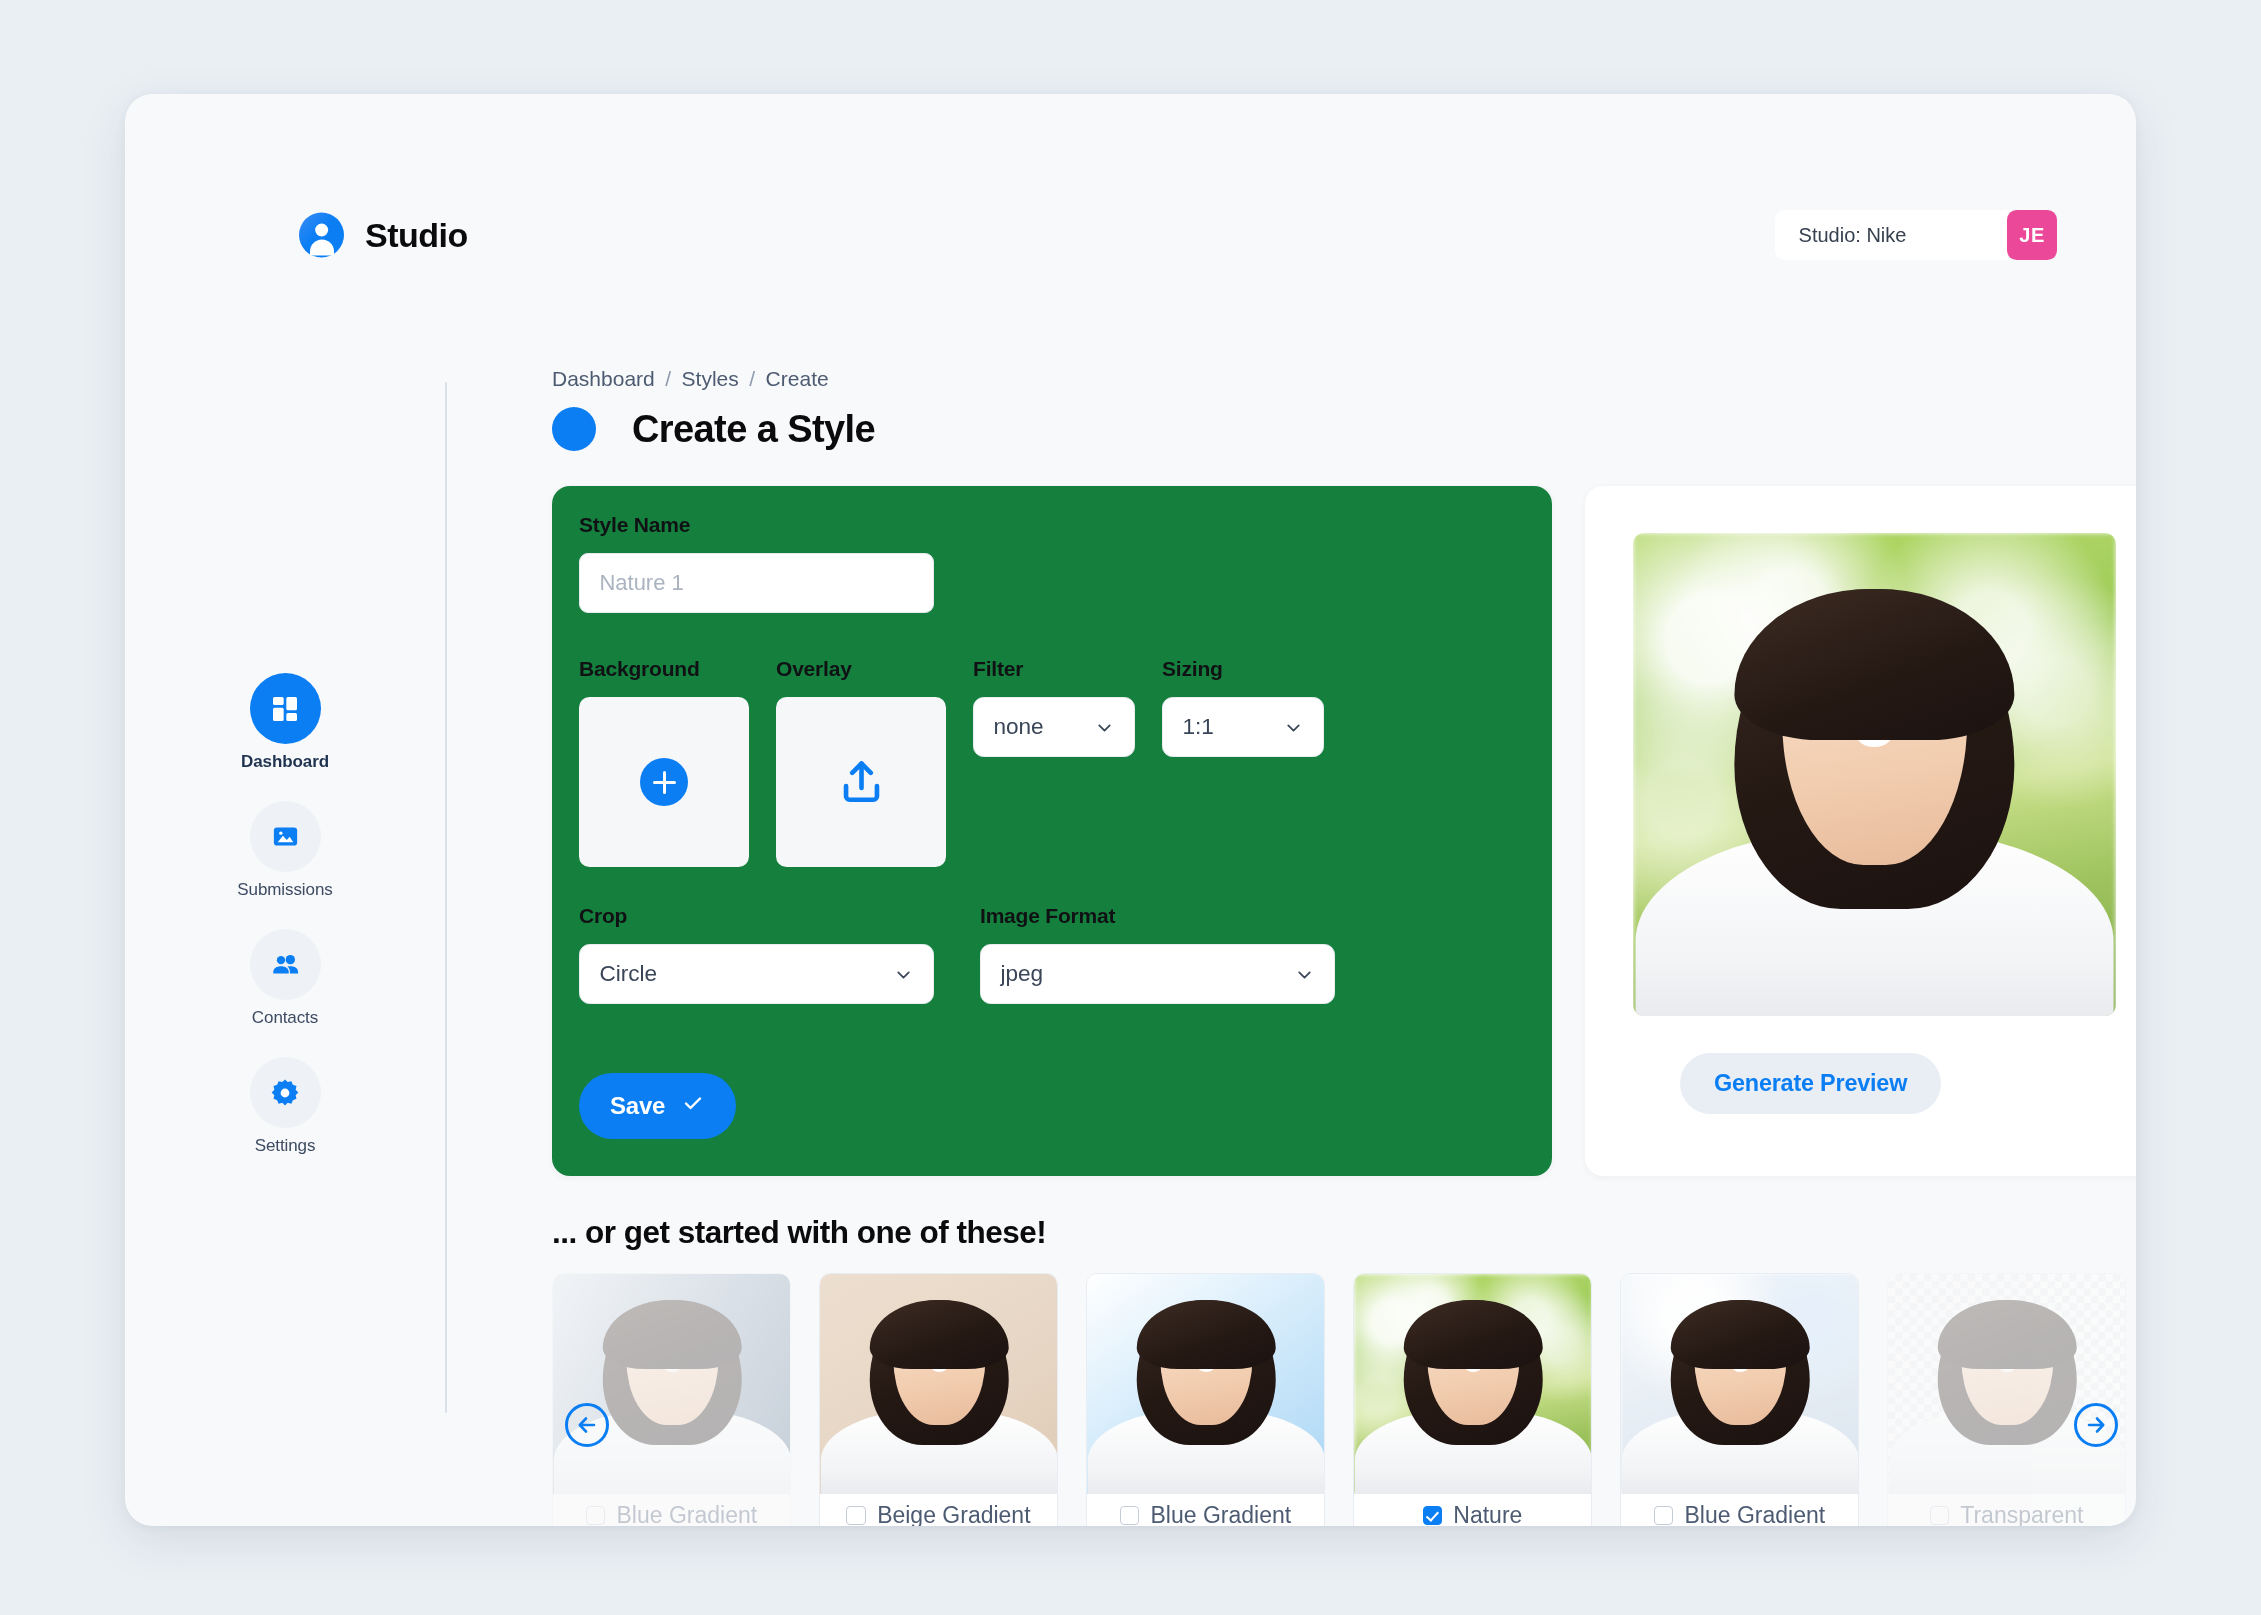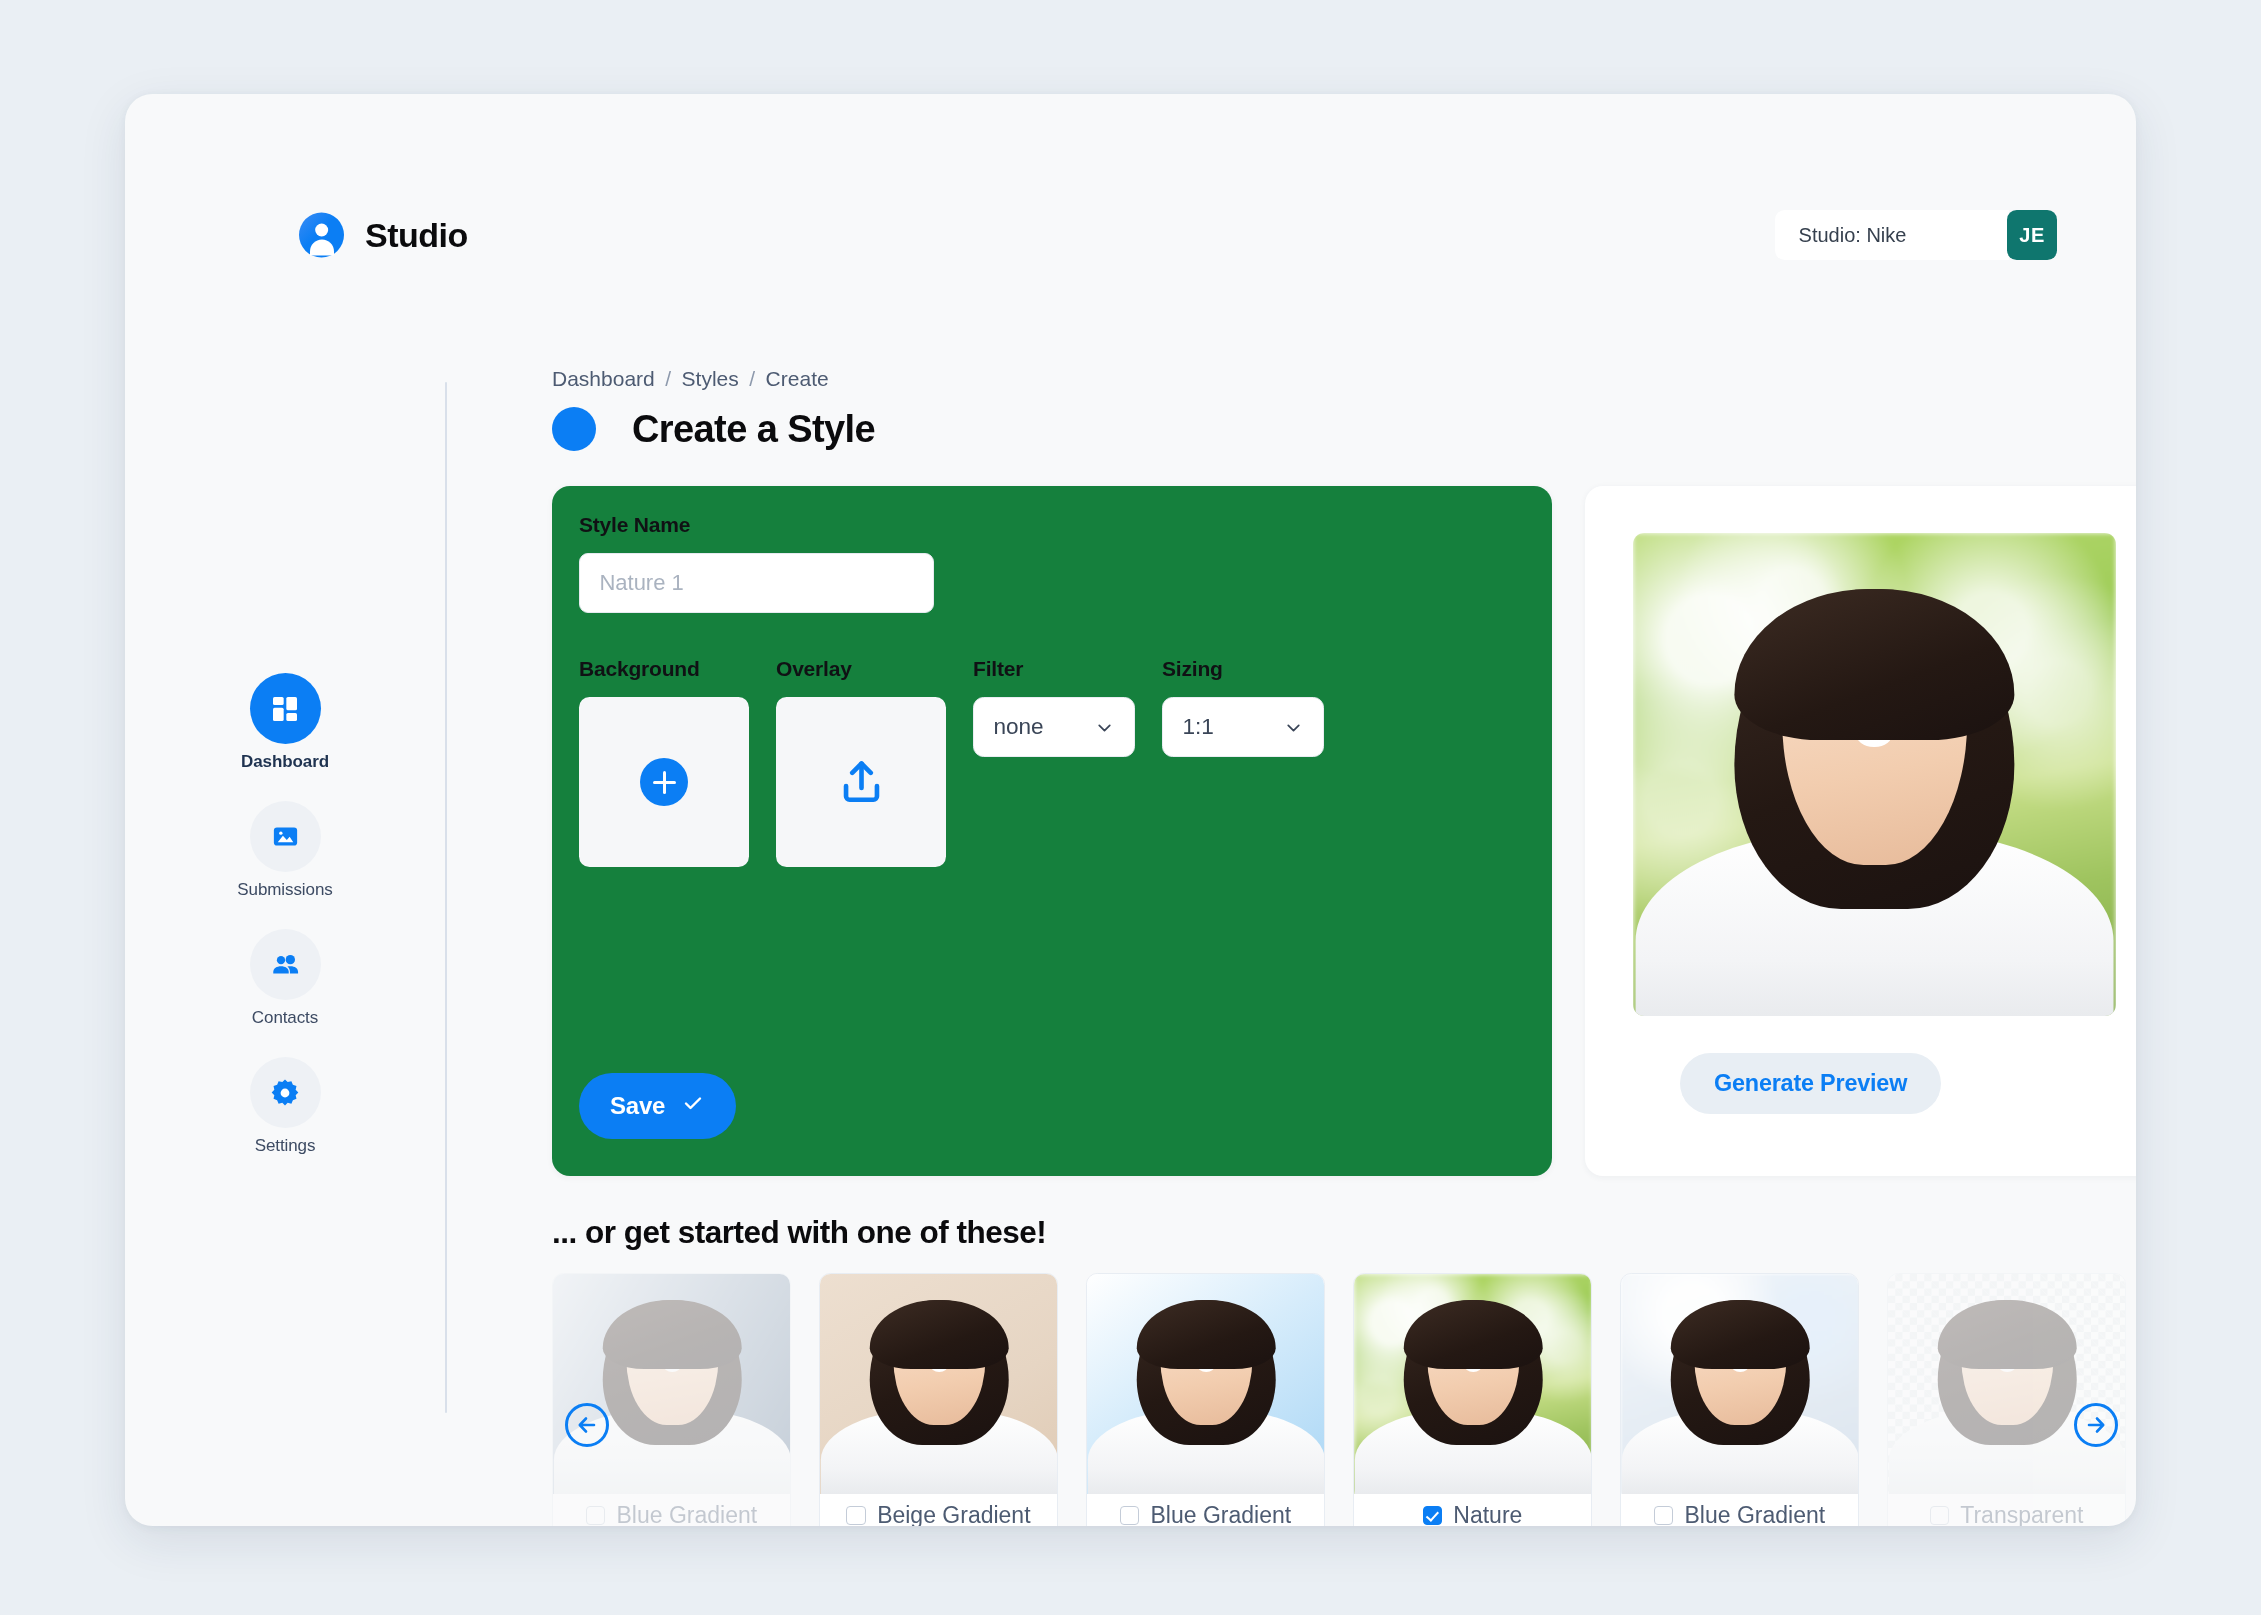--- a/index.html
+++ b/index.html
@@ -91,21 +91,21 @@
     display: flex;
     align-items: center;
     padding: 0 27.5px 0 24px;
     font-size: 20px;
     color: #36404e;
     min-width: 234px;
   }
   .avatar-badge {
     width: 50px; height: 50px;
     border-radius: 9.7px;
-    background: #0f766e;
+    background: #ec4899;
     color: #fff;
     font-size: 20px;
     font-weight: 700;
     display: flex;
     align-items: center;
     justify-content: center;
     letter-spacing: 0.4px;
     margin-left: -1.6px;
   }
 
@@ -706,20 +706,47 @@
             <span class="caret">
               <svg width="21" height="21" viewBox="0 0 24 24" aria-hidden="true">
                 <path d="M6 9.5l6 6 6-6" stroke="#3a4557" stroke-width="2" fill="none" stroke-linecap="round" stroke-linejoin="round"></path>
               </svg>
             </span>
           </div>
         </div>
 
       </div>
 
+      <div class="row-3">
+
+        <div class="col">
+          <div class="field-label">Crop</div>
+          <div class="select-box w-crop">
+            <span>Circle</span>
+            <span class="caret">
+              <svg width="21" height="21" viewBox="0 0 24 24" aria-hidden="true">
+                <path d="M6 9.5l6 6 6-6" stroke="#3a4557" stroke-width="2" fill="none" stroke-linecap="round" stroke-linejoin="round"></path>
+              </svg>
+            </span>
+          </div>
+        </div>
+
+        <div class="col">
+          <div class="field-label">Image Format</div>
+          <div class="select-box w-format">
+            <span>jpeg</span>
+            <span class="caret">
+              <svg width="21" height="21" viewBox="0 0 24 24" aria-hidden="true">
+                <path d="M6 9.5l6 6 6-6" stroke="#3a4557" stroke-width="2" fill="none" stroke-linecap="round" stroke-linejoin="round"></path>
+              </svg>
+            </span>
+          </div>
+        </div>
+
+      </div>
 
       <button class="save-button">
         <span>Save</span>
         <span>
           <svg width="24" height="24" viewBox="0 0 24 24" aria-hidden="true">
             <path d="M5 12.5l4.5 4.5L19 7.5" stroke="#ffffff" stroke-width="2.4" fill="none" stroke-linecap="round" stroke-linejoin="round"></path>
           </svg>
         </span>
       </button>
 

